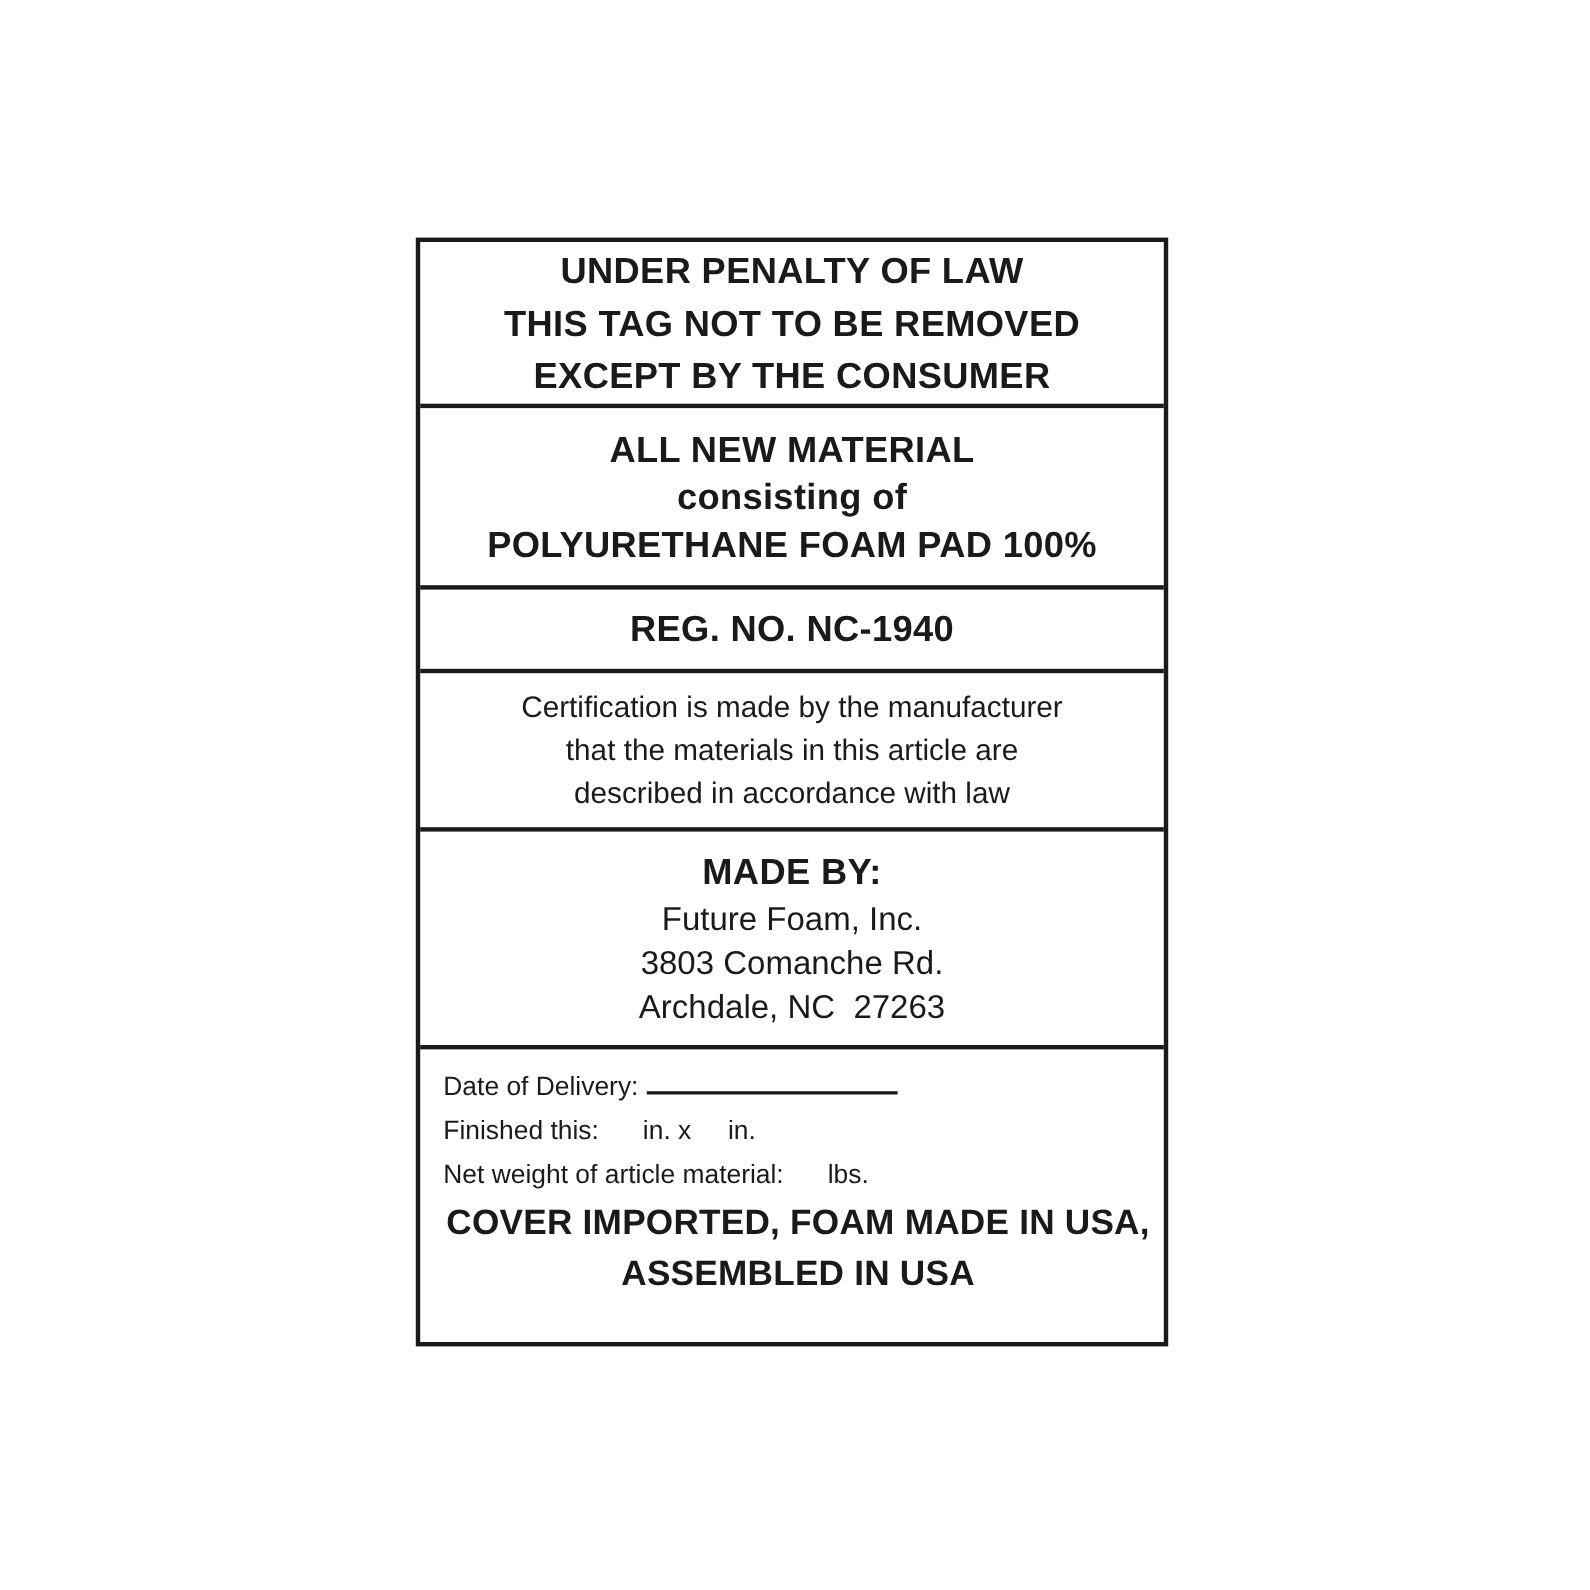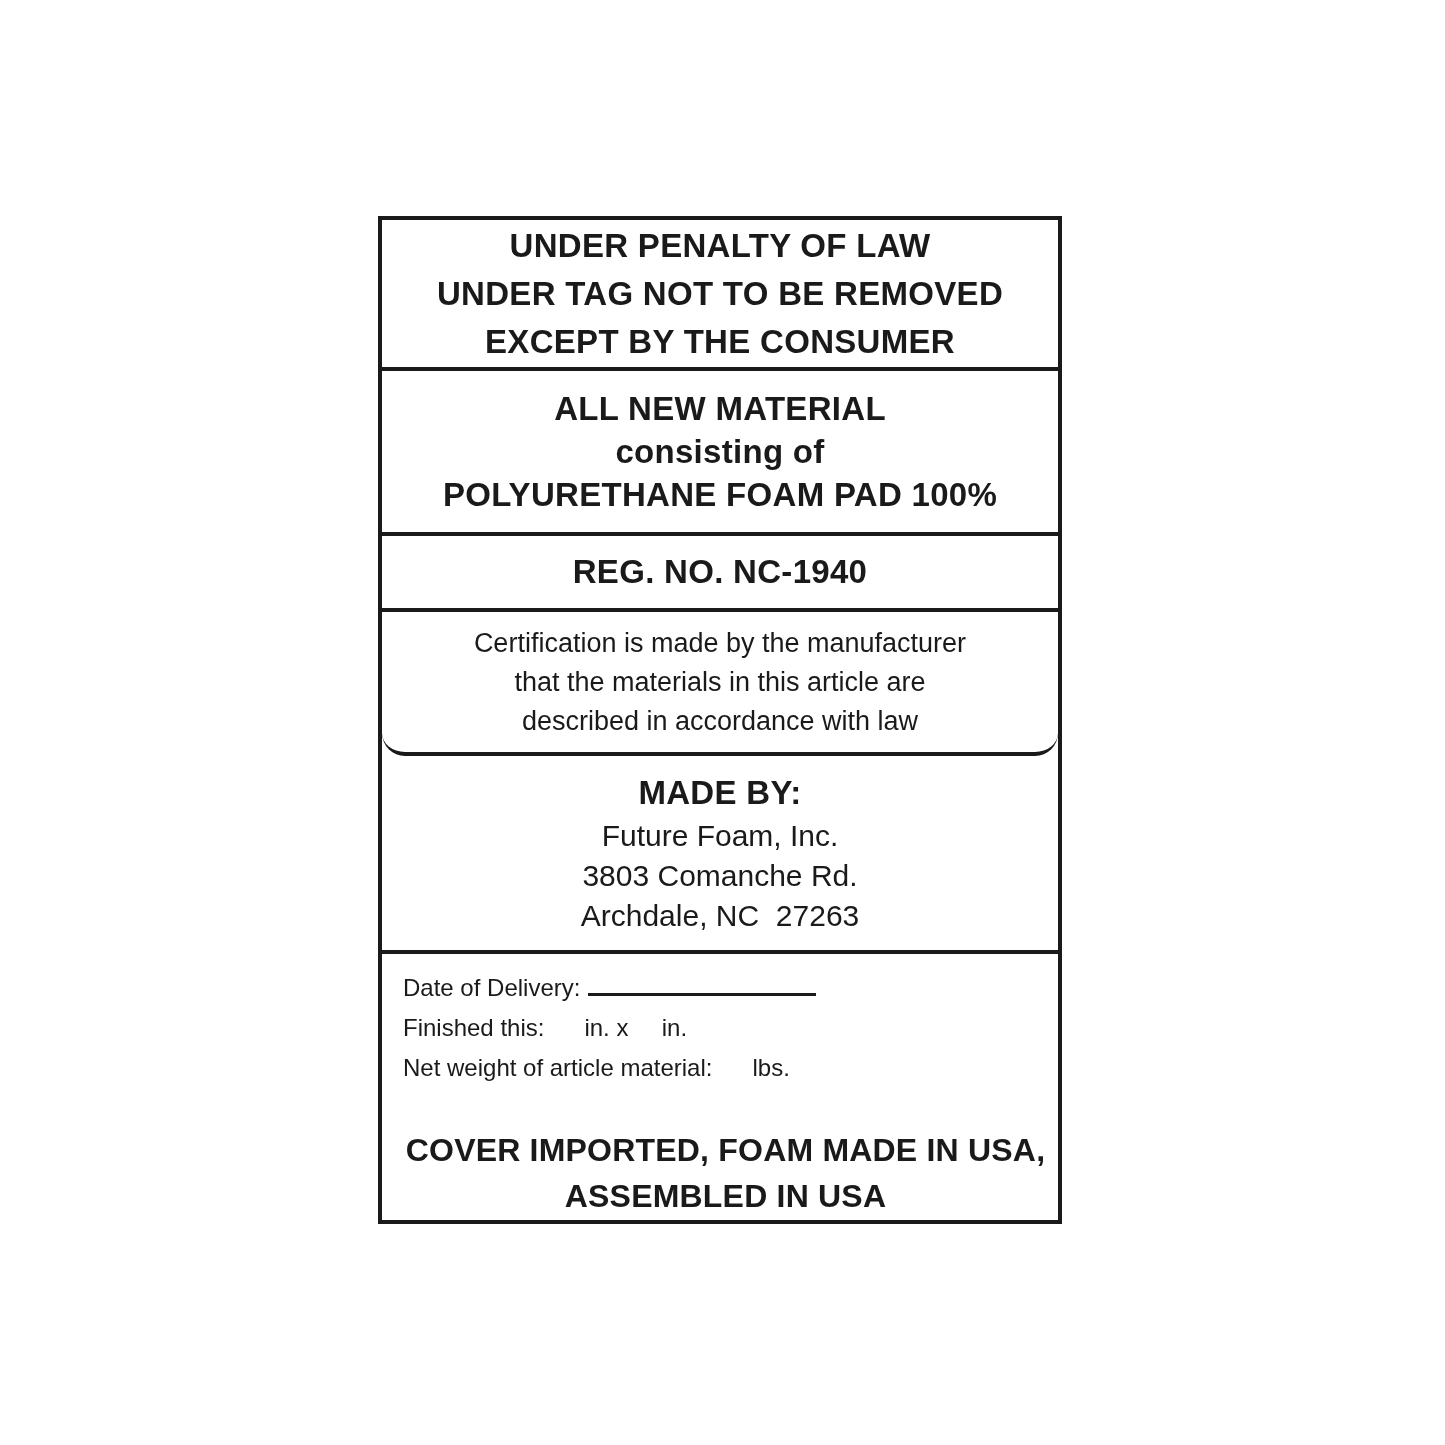--- a/index.html
+++ b/index.html
@@ -35,21 +35,21 @@
     justify-content: center;
     align-items: center;
     text-align: center;
     overflow: hidden;
   }
   .row:last-child { border-bottom: none; }
 
   .row-penalty       { height: 151px; }
   .row-material      { height: 165px; }
   .row-reg           { height: 76px; text-align: center; }
-  .row-certification { height: 144px; border-radius: 23px; }
+  .row-certification { height: 144px; }
   .row-made-by       { height: 198px; }
   .row-details       { height: 266px; justify-content: flex-start; align-items: stretch; text-align: left; padding: 14px 10px 0 21px; border-radius: 18px; }
 
   .bold-lg {
     font-weight: bold;
     font-size: 33px;
     line-height: 48px;
     letter-spacing: 0.3px;
     white-space: nowrap;
   }
@@ -79,40 +79,39 @@
   }
   .blank-line {
     display: inline-block;
     width: 228px;
     margin-left: 8px;
     border-bottom: 3px solid #1a1a1a;
     height: 24px;
     vertical-align: baseline;
   }
   .origin-block {
-    margin-top: 39px;
     text-align: center;
   }
   .origin-line {
     font-weight: bold;
     font-size: 32px;
     line-height: 46px;
     letter-spacing: 0.2px;
     white-space: nowrap;
   }
 </style>
 </head>
 <body>
 
 <div class="canvas">
   <div class="law-tag">
 
     <section class="row row-penalty">
       <div class="bold-lg">UNDER PENALTY OF LAW</div>
-      <div class="bold-lg">UNDER TAG NOT TO BE REMOVED</div>
+      <div class="bold-lg">THIS TAG NOT TO BE REMOVED</div>
       <div class="bold-lg">EXCEPT BY THE CONSUMER</div>
     </section>
 
     <section class="row row-material">
       <div class="bold-lg">ALL NEW MATERIAL</div>
       <div class="bold-lg">consisting of</div>
       <div class="bold-lg">POLYURETHANE FOAM PAD 100%</div>
     </section>
 
     <section class="row row-reg">

